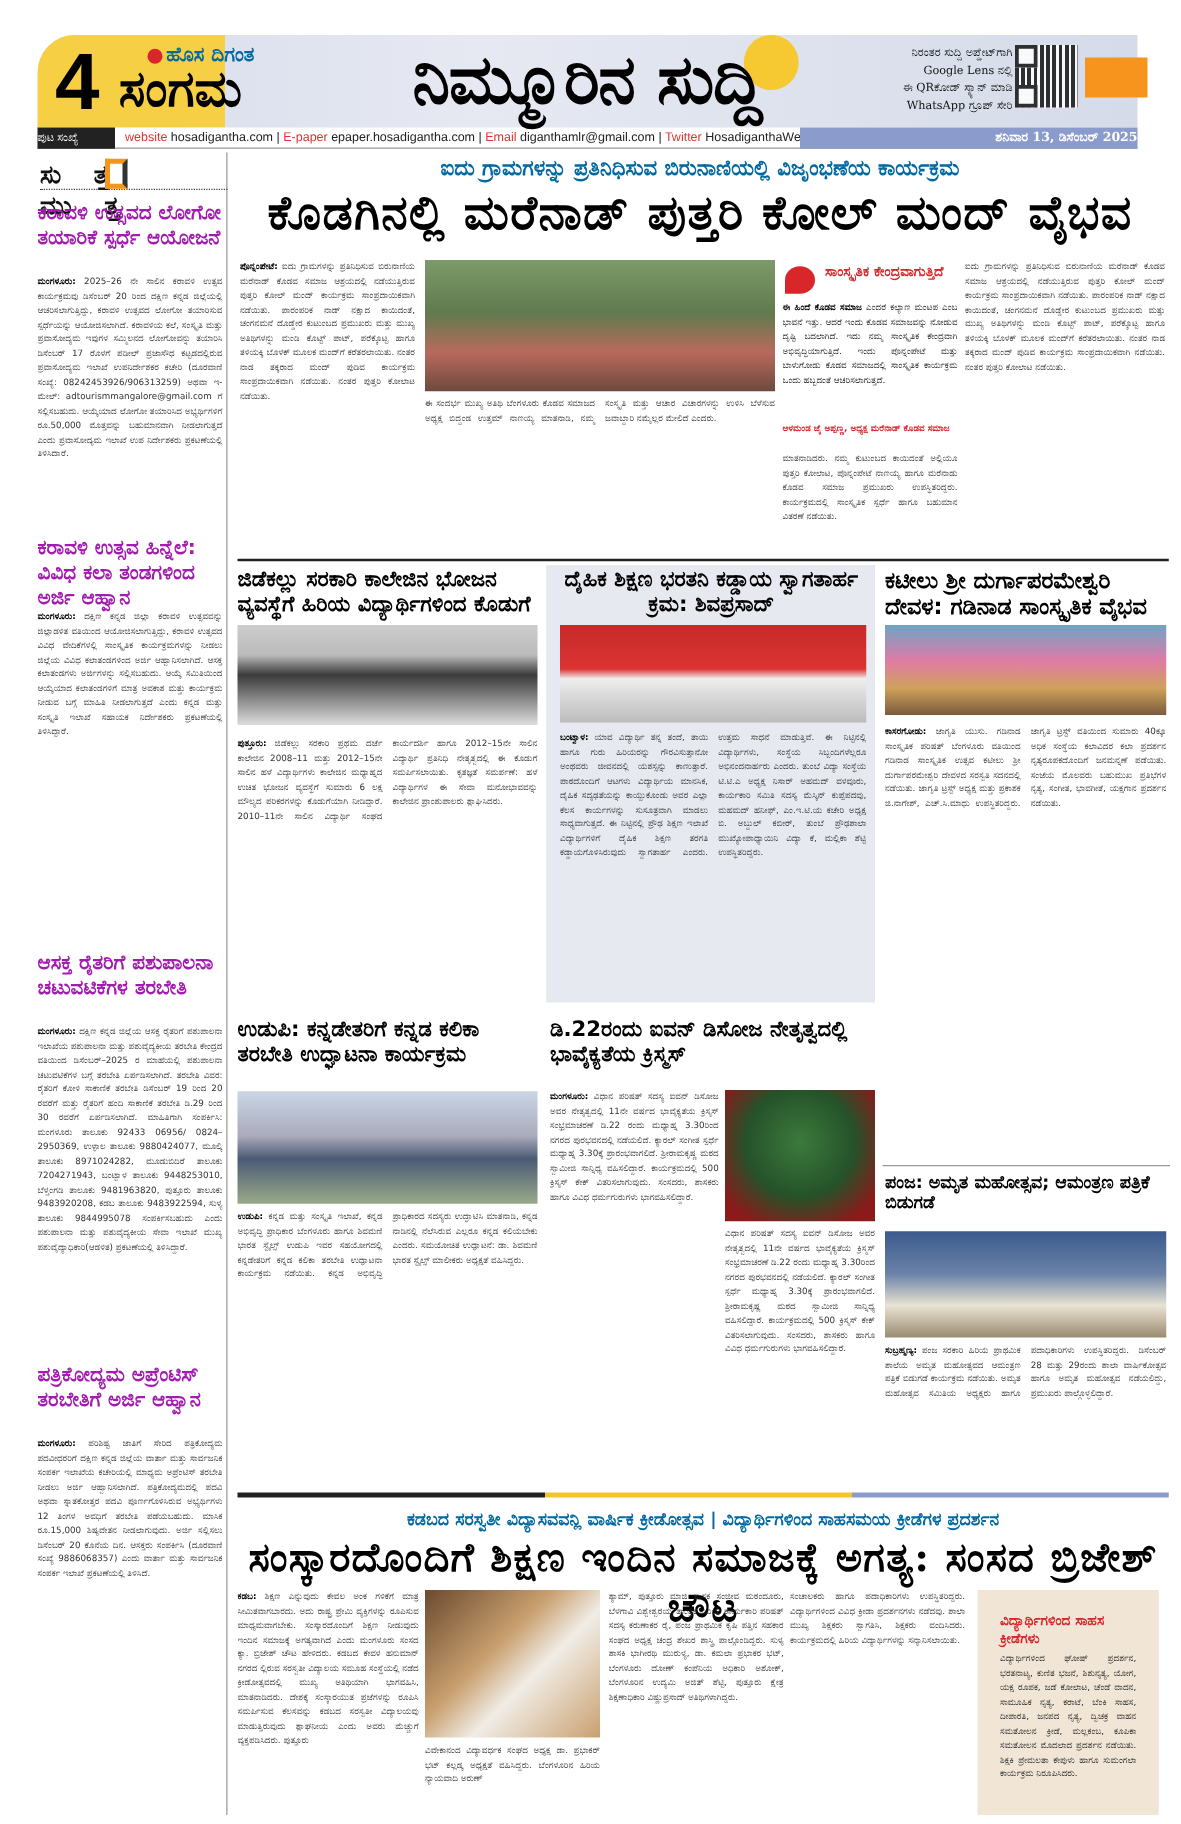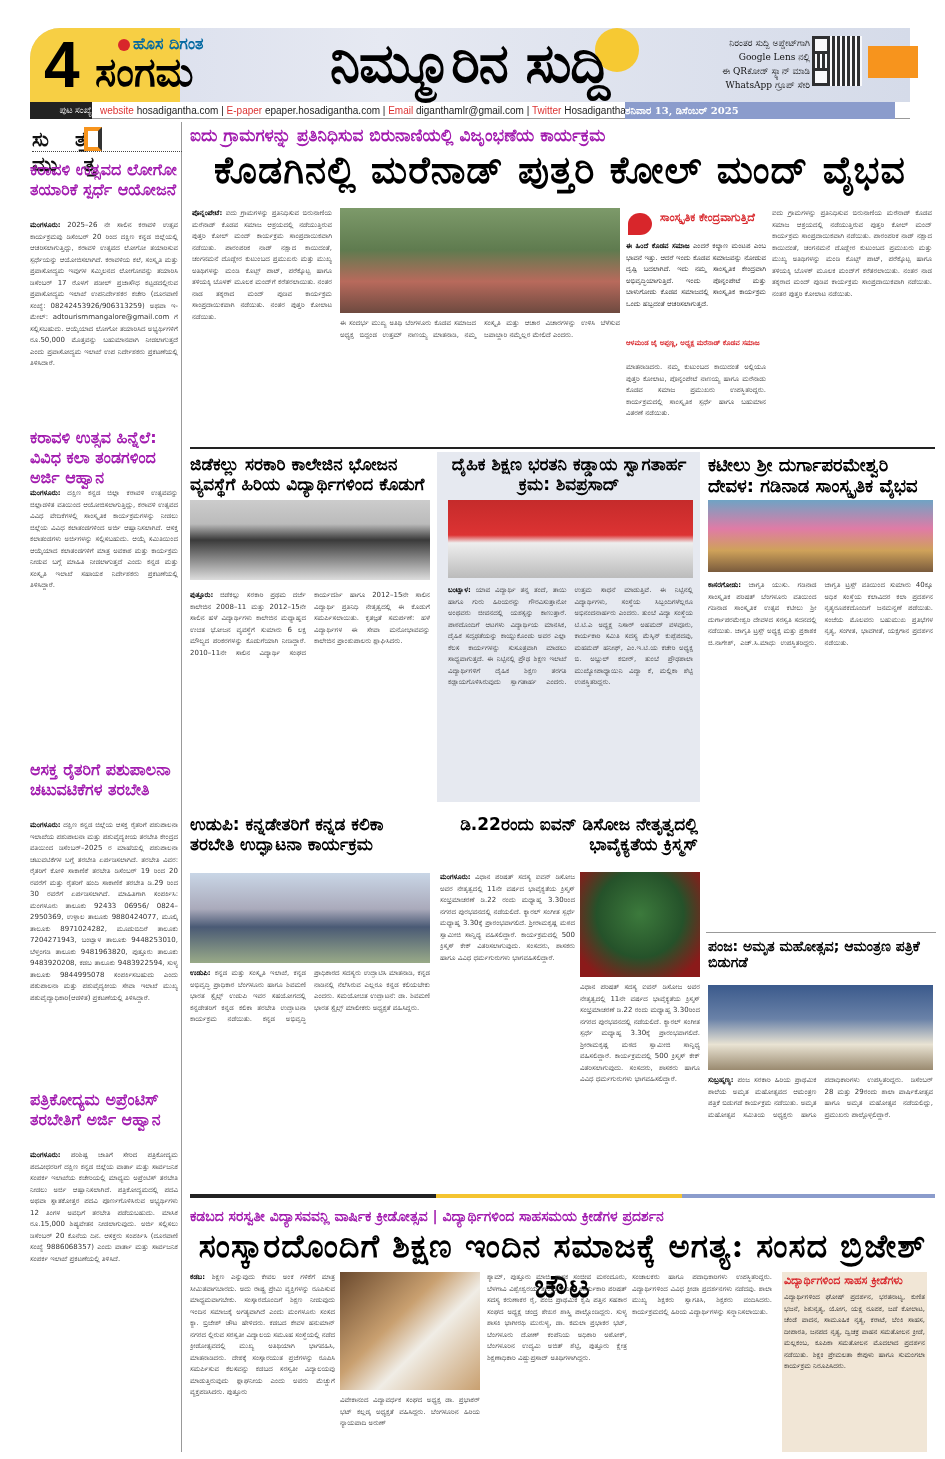--- a/index.html
+++ b/index.html
@@ -15,37 +15,37 @@
 #edition{left:330px;top:28px;font:bold 54px/70px "DejaVu Serif",serif;color:#000;letter-spacing:-1px}
 #sun{left:595px;top:28px;width:44px;height:44px;border-radius:50%;background:#f6c933}
 #promo{left:635px;top:36px;width:175px;text-align:right;font:9px/14px "DejaVu Serif",serif;color:#111}
 #qr{left:812px;top:36px;width:50px;height:50px;background:
  repeating-linear-gradient(90deg,#111 0 3px,#fff 3px 5px),#fff;opacity:.85}
 #qr:before,#qr:after{content:"";position:absolute;width:12px;height:12px;border:3px solid #111;background:#fff}
 #qr:before{left:0;top:0}#qr:after{left:0;bottom:0}
 #orange{left:868px;top:46px;width:50px;height:32px;background:#f7941d}
 
 #infobar{left:30px;top:102px;width:880px;height:17px;border-bottom:1px solid #999;font:10px/17px "Liberation Sans",sans-serif;color:#222}
-#infobar .sec{position:absolute;left:0;top:0;width:62px;height:17px;background:#222;color:#fff;font-size:9px;text-align:right}
+#infobar .sec{position:absolute;left:0;top:0;width:62px;height:17px;background:#222;color:#fff;font-size:9px;text-align:left}
 #infobar .links{position:absolute;left:70px;top:0;white-space:nowrap}
 #infobar .lbl{color:#d33}
-#infobar .date{position:absolute;right:15px;top:0;width:270px;height:17px;background:#8b9ccc;color:#fff;text-align:left;font:bold 10px/17px "DejaVu Serif",serif}
+#infobar .date{position:absolute;right:0;top:0;width:270px;height:17px;background:#8b9ccc;color:#fff;text-align:right;font:bold 10px/17px "DejaVu Serif",serif}
 
 .col-rule{background:#999;width:1px}
 .body-text{font:7px/11.5px "DejaVu Sans",sans-serif;color:#333;text-align:justify;overflow:hidden}
 .body-text b{color:#000}
 .hl{font-family:"DejaVu Sans",sans-serif;font-weight:bold;color:#000;line-height:1.15}
 .photo{background:#888;overflow:hidden}
 
 #sutta{left:32px;top:127px;width:150px;height:25px;border-bottom:1px dotted #444;font:bold 20px/25px "DejaVu Serif",serif}
 #sutta .door{position:absolute;left:52px;top:0;width:18px;height:24px;border:4px solid #f7941d;border-right-color:#333}
 .lh{position:absolute;left:30px;width:148px;font:bold 16px/20px "DejaVu Sans",sans-serif;color:#a21caf}
 .lt{position:absolute;left:30px;width:148px}
 
-.kicker{font:bold 17px/22px "DejaVu Sans",sans-serif;color:#a21caf}
+.kicker{font:bold 17px/22px "DejaVu Sans",sans-serif;text-align:center;color:#0369a1}
 .banner{font:bold 34px/40px "DejaVu Serif",serif;text-align:center;color:#000;letter-spacing:1px}
 .boxbg{background:#e6e9f0}
 .tag-col{background:#f1e6d6}
 .rule-h{height:2px;background:#222}
 </style>
 </head>
 <body>
 
 <div id="mast" class="abs">
     <div class="yellow"></div>
@@ -120,34 +120,34 @@
 <div class="abs body-text" style="left:448px;top:585px;width:245px;height:212px;columns:2;column-gap:8px"><b>ಬಂಟ್ವಾಳ:</b> <span>ಯಾವ ವಿದ್ಯಾರ್ಥಿ ತನ್ನ ತಂದೆ, ತಾಯಿ ಹಾಗೂ ಗುರು ಹಿರಿಯರನ್ನು ಗೌರವಿಸುತ್ತಾನೋ ಅಂಥವರು ಜೀವನದಲ್ಲಿ ಯಶಸ್ಸನ್ನು ಕಾಣುತ್ತಾರೆ. ಪಾಠದೊಂದಿಗೆ ಆಟಗಳು ವಿದ್ಯಾರ್ಥಿಯ ಮಾನಸಿಕ, ದೈಹಿಕ ಸದೃಢತೆಯನ್ನು ಕಾಯ್ದುಕೊಂಡು ಅವರ ಎಲ್ಲಾ ಕೆಲಸ ಕಾರ್ಯಗಳನ್ನು ಸುಸೂತ್ರವಾಗಿ ಮಾಡಲು ಸಾಧ್ಯವಾಗುತ್ತದೆ. ಈ ನಿಟ್ಟಿನಲ್ಲಿ ಪ್ರೌಢ ಶಿಕ್ಷಣ ಇಲಾಖೆ ವಿದ್ಯಾರ್ಥಿಗಳಿಗೆ ದೈಹಿಕ ಶಿಕ್ಷಣ ತರಗತಿ ಕಡ್ಡಾಯಗೊಳಿಸಿರುವುದು ಸ್ವಾಗತಾರ್ಹ ಎಂದರು. ಉತ್ತಮ ಸಾಧನೆ ಮಾಡುತ್ತಿವೆ. ಈ ನಿಟ್ಟಿನಲ್ಲಿ ವಿದ್ಯಾರ್ಥಿಗಳು, ಸಂಸ್ಥೆಯ ಸಿಬ್ಬಂದಿಗಳೆಲ್ಲರೂ ಅಭಿನಂದನಾರ್ಹರು ಎಂದರು. ತುಂಬೆ ವಿದ್ಯಾ ಸಂಸ್ಥೆಯ ಟಿ.ಟಿ.ಎ ಅಧ್ಯಕ್ಷ ನಿಸಾರ್ ಅಹಮದ್ ವಳವೂರು, ಕಾರ್ಯಕಾರಿ ಸಮಿತಿ ಸದಸ್ಯ ಮೆಸ್ಕಿನ್ ಕುಪ್ಪೆಪದವು, ಮಹಮದ್ ಹನೀಫ್, ಎಂ.ಇ.ಟಿ.ಯ ಕಚೇರಿ ಅಧ್ಯಕ್ಷ ಬಿ. ಅಬ್ದುಲ್ ಕಬೀರ್, ತುಂಬೆ ಪ್ರೌಢಶಾಲಾ ಮುಖ್ಯೋಪಾಧ್ಯಾಯಿನಿ ವಿದ್ಯಾ ಕೆ, ಮಲ್ಲಿಕಾ ಶೆಟ್ಟಿ ಉಪಸ್ಥಿತರಿದ್ದರು.</span></div>
 
 <div class="abs hl" style="left:708px;top:455px;width:228px;font-size:18px">ಕಟೀಲು ಶ್ರೀ ದುರ್ಗಾಪರಮೇಶ್ವರಿ ದೇವಳ: ಗಡಿನಾಡ ಸಾಂಸ್ಕೃತಿಕ ವೈಭವ</div>
 <div class="abs photo" style="left:708px;top:500px;width:225px;height:72px;background:linear-gradient(180deg,#6fa3c4 0%,#e07ba6 40%,#cfa25a 70%,#7a5b3d 100%)"></div>
 <div class="abs body-text" style="left:708px;top:580px;width:225px;height:350px;columns:2;column-gap:8px"><b>ಕಾಸರಗೋಡು:</b> <span>ಜಾಗೃತಿ ಯುಸು. ಗಡಿನಾಡ ಸಾಂಸ್ಕೃತಿಕ ಪರಿಷತ್ ಬೆಂಗಳೂರು ವತಿಯಿಂದ ಗಡಿನಾಡ ಸಾಂಸ್ಕೃತಿಕ ಉತ್ಸವ ಕಟೀಲು ಶ್ರೀ ದುರ್ಗಾಪರಮೇಶ್ವರಿ ದೇವಳದ ಸರಸ್ವತಿ ಸದನದಲ್ಲಿ ನಡೆಯಿತು. ಜಾಗೃತಿ ಟ್ರಸ್ಟ್ ಅಧ್ಯಕ್ಷ ಮತ್ತು ಪ್ರಕಾಶಕ ಜಿ.ನಾಗೇಶ್, ಎಚ್.ಸಿ.ಮಾಧು ಉಪಸ್ಥಿತರಿದ್ದರು. ಜಾಗೃತಿ ಟ್ರಸ್ಟ್ ವತಿಯಿಂದ ಸುಮಾರು 40ಕ್ಕೂ ಅಧಿಕ ಸಂಸ್ಥೆಯ ಕಲಾವಿದರ ಕಲಾ ಪ್ರದರ್ಶನ ನೃತ್ಯರೂಪಕದೊಂದಿಗೆ ಜನಮನ್ನಣೆ ಪಡೆಯಿತು. ಸಂಜೆಯ ಮೊಲವರು ಬಹುಮುಖ ಪ್ರತಿಭೆಗಳ ನೃತ್ಯ, ಸಂಗೀತ, ಭಾವಗೀತೆ, ಯಕ್ಷಗಾನ ಪ್ರದರ್ಶನ ನಡೆಯಿತು.</span></div>
 
 <div class="abs hl" style="left:190px;top:815px;width:240px;font-size:17px">ಉಡುಪಿ: ಕನ್ನಡೇತರಿಗೆ ಕನ್ನಡ ಕಲಿಕಾ ತರಬೇತಿ ಉದ್ಘಾಟನಾ ಕಾರ್ಯಕ್ರಮ</div>
 <div class="abs photo" style="left:190px;top:873px;width:240px;height:90px;background:linear-gradient(180deg,#c9d6e6 0%,#aab 40%,#4a5a75 60%,#9a8 100%)"></div>
 <div class="abs body-text" style="left:190px;top:968px;width:240px;height:222px;columns:2;column-gap:8px"><b>ಉಡುಪಿ:</b> <span>ಕನ್ನಡ ಮತ್ತು ಸಂಸ್ಕೃತಿ ಇಲಾಖೆ, ಕನ್ನಡ ಅಭಿವೃದ್ಧಿ ಪ್ರಾಧಿಕಾರ ಬೆಂಗಳೂರು ಹಾಗೂ ಶಿವಮಣಿ ಭಾರತ ಸ್ಟೈಲ್ಸ್ ಉಡುಪಿ ಇವರ ಸಹಯೋಗದಲ್ಲಿ ಕನ್ನಡೇತರಿಗೆ ಕನ್ನಡ ಕಲಿಕಾ ತರಬೇತಿ ಉದ್ಘಾಟನಾ ಕಾರ್ಯಕ್ರಮ ನಡೆಯಿತು. ಕನ್ನಡ ಅಭಿವೃದ್ಧಿ ಪ್ರಾಧಿಕಾರದ ಸದಸ್ಯರು ಉದ್ಘಾಟಿಸಿ ಮಾತನಾಡಿ, ಕನ್ನಡ ನಾಡಿನಲ್ಲಿ ನೆಲೆಸಿರುವ ಎಲ್ಲರೂ ಕನ್ನಡ ಕಲಿಯಬೇಕು ಎಂದರು. ಸಮಯೋಚಿತ ಉದ್ಘಾಟನೆ: ಡಾ. ಶಿವಮಣಿ ಭಾರತ ಸ್ಟೈಲ್ಸ್ ಮಾಲೀಕರು ಅಧ್ಯಕ್ಷತೆ ವಹಿಸಿದ್ದರು.</span></div>
 
-<div class="abs hl" style="left:440px;top:815px;width:258px;font-size:17px;text-align:right">ಡಿ.22ರಂದು ಐವನ್ ಡಿಸೋಜ ನೇತೃತ್ವದಲ್ಲಿ ಭಾವೈಕ್ಯತೆಯ ಕ್ರಿಸ್ಮಸ್</div>
+<div class="abs hl" style="left:440px;top:815px;width:258px;font-size:17px;text-align:left">ಡಿ.22ರಂದು ಐವನ್ ಡಿಸೋಜ ನೇತೃತ್ವದಲ್ಲಿ ಭಾವೈಕ್ಯತೆಯ ಕ್ರಿಸ್ಮಸ್</div>
 <div class="abs body-text" style="left:440px;top:872px;width:135px;height:318px"><b>ಮಂಗಳೂರು:</b> <span>ವಿಧಾನ ಪರಿಷತ್ ಸದಸ್ಯ ಐವನ್ ಡಿಸೋಜ ಅವರ ನೇತೃತ್ವದಲ್ಲಿ 11ನೇ ವರ್ಷದ ಭಾವೈಕ್ಯತೆಯ ಕ್ರಿಸ್ಮಸ್ ಸಂಭ್ರಮಾಚರಣೆ ಡಿ.22 ರಂದು ಮಧ್ಯಾಹ್ನ 3.30ರಿಂದ ನಗರದ ಪುರಭವನದಲ್ಲಿ ನಡೆಯಲಿದೆ. ಕ್ಯಾರಲ್ ಸಂಗೀತ ಸ್ಪರ್ಧೆ ಮಧ್ಯಾಹ್ನ 3.30ಕ್ಕೆ ಪ್ರಾರಂಭವಾಗಲಿದೆ. ಶ್ರೀರಾಮಕೃಷ್ಣ ಮಠದ ಸ್ವಾಮೀಜಿ ಸಾನ್ನಿಧ್ಯ ವಹಿಸಲಿದ್ದಾರೆ. ಕಾರ್ಯಕ್ರಮದಲ್ಲಿ 500 ಕ್ರಿಸ್ಮಸ್ ಕೇಕ್ ವಿತರಿಸಲಾಗುವುದು. ಸಂಸದರು, ಶಾಸಕರು ಹಾಗೂ ವಿವಿಧ ಧರ್ಮಗುರುಗಳು ಭಾಗವಹಿಸಲಿದ್ದಾರೆ.</span></div>
 <div class="abs photo" style="left:580px;top:872px;width:120px;height:105px;background:radial-gradient(circle at 50% 40%,#3c7a3c 0%,#25522a 50%,#8b1a1a 85%)"></div>
 <div class="abs body-text" style="left:580px;top:982px;width:120px;height:208px">ವಿಧಾನ ಪರಿಷತ್ ಸದಸ್ಯ ಐವನ್ ಡಿಸೋಜ ಅವರ ನೇತೃತ್ವದಲ್ಲಿ 11ನೇ ವರ್ಷದ ಭಾವೈಕ್ಯತೆಯ ಕ್ರಿಸ್ಮಸ್ ಸಂಭ್ರಮಾಚರಣೆ ಡಿ.22 ರಂದು ಮಧ್ಯಾಹ್ನ 3.30ರಿಂದ ನಗರದ ಪುರಭವನದಲ್ಲಿ ನಡೆಯಲಿದೆ. ಕ್ಯಾರಲ್ ಸಂಗೀತ ಸ್ಪರ್ಧೆ ಮಧ್ಯಾಹ್ನ 3.30ಕ್ಕೆ ಪ್ರಾರಂಭವಾಗಲಿದೆ. ಶ್ರೀರಾಮಕೃಷ್ಣ ಮಠದ ಸ್ವಾಮೀಜಿ ಸಾನ್ನಿಧ್ಯ ವಹಿಸಲಿದ್ದಾರೆ. ಕಾರ್ಯಕ್ರಮದಲ್ಲಿ 500 ಕ್ರಿಸ್ಮಸ್ ಕೇಕ್ ವಿತರಿಸಲಾಗುವುದು. ಸಂಸದರು, ಶಾಸಕರು ಹಾಗೂ ವಿವಿಧ ಧರ್ಮಗುರುಗಳು ಭಾಗವಹಿಸಲಿದ್ದಾರೆ.</div>
 
 <div class="abs col-rule" style="left:706px;top:932px;width:230px;height:1px"></div>
 <div class="abs hl" style="left:708px;top:938px;width:228px;font-size:14px">ಪಂಜ: ಅಮೃತ ಮಹೋತ್ಸವ; ಆಮಂತ್ರಣ ಪತ್ರಿಕೆ ಬಿಡುಗಡೆ</div>
 <div class="abs photo" style="left:708px;top:985px;width:225px;height:85px;background:linear-gradient(180deg,#3b5a8c 0%,#6a82a8 40%,#e9e3d3 70%,#9a8a70 100%)"></div>
 <div class="abs body-text" style="left:708px;top:1075px;width:225px;height:115px;columns:2;column-gap:8px"><b>ಸುಬ್ರಹ್ಮಣ್ಯ:</b> <span>ಪಂಜ ಸರಕಾರಿ ಹಿರಿಯ ಪ್ರಾಥಮಿಕ ಶಾಲೆಯ ಅಮೃತ ಮಹೋತ್ಸವದ ಆಮಂತ್ರಣ ಪತ್ರಿಕೆ ಬಿಡುಗಡೆ ಕಾರ್ಯಕ್ರಮ ನಡೆಯಿತು. ಅಮೃತ ಮಹೋತ್ಸವ ಸಮಿತಿಯ ಅಧ್ಯಕ್ಷರು ಹಾಗೂ ಪದಾಧಿಕಾರಿಗಳು ಉಪಸ್ಥಿತರಿದ್ದರು. ಡಿಸೆಂಬರ್ 28 ಮತ್ತು 29ರಂದು ಶಾಲಾ ವಾರ್ಷಿಕೋತ್ಸವ ಹಾಗೂ ಅಮೃತ ಮಹೋತ್ಸವ ನಡೆಯಲಿದ್ದು, ಪ್ರಮುಖರು ಪಾಲ್ಗೊಳ್ಳಲಿದ್ದಾರೆ.</span></div>
 
 <div class="abs" style="left:190px;top:1194px;width:745px;height:4px;background:linear-gradient(90deg,#222 0 33%,#f4c430 33% 66%,#8b9ccc 66% 100%)"></div>
 <div class="abs kicker" style="left:190px;top:1205px;width:745px;font-size:14px">ಕಡಬದ ಸರಸ್ವತೀ ವಿದ್ಯಾಸವವನ್ಲಿ ವಾರ್ಷಿಕ ಕ್ರೀಡೋತ್ಸವ | ವಿದ್ಯಾರ್ಥಿಗಳಿಂದ ಸಾಹಸಮಯ ಕ್ರೀಡೆಗಳ ಪ್ರದರ್ಶನ</div>
 <div class="abs banner" style="left:190px;top:1226px;width:745px;font-size:32px">ಸಂಸ್ಕಾರದೊಂದಿಗೆ ಶಿಕ್ಷಣ ಇಂದಿನ ಸಮಾಜಕ್ಕೆ ಅಗತ್ಯ: ಸಂಸದ ಬ್ರಿಜೇಶ್ ಚೌಟ</div>
 <div class="abs body-text" style="left:190px;top:1272px;width:145px;height:180px"><b>ಕಡಬ:</b> <span>ಶಿಕ್ಷಣ ಎನ್ನುವುದು ಕೇವಲ ಅಂಕ ಗಳಿಕೆಗೆ ಮಾತ್ರ ಸೀಮಿತವಾಗಬಾರದು. ಅದು ರಾಷ್ಟ್ರ ಪ್ರೇಮಿ ವ್ಯಕ್ತಿಗಳನ್ನು ರೂಪಿಸುವ ಮಾಧ್ಯಮವಾಗಬೇಕು. ಸಂಸ್ಕಾರದೊಂದಿಗೆ ಶಿಕ್ಷಣ ನೀಡುವುದು ಇಂದಿನ ಸಮಾಜಕ್ಕೆ ಅಗತ್ಯವಾಗಿದೆ ಎಂದು ಮಂಗಳೂರು ಸಂಸದ ಕ್ಯಾ. ಬ್ರಿಜೇಶ್ ಚೌಟ ಹೇಳಿದರು. ಕಡಬದ ಕೇವಳ ಹನುಮಾನ್ ನಗರದ ಲ್ಲಿರುವ ಸರಸ್ವತೀ ವಿದ್ಯಾಲಯ ಸಮೂಹ ಸಂಸ್ಥೆಯಲ್ಲಿ ನಡೆದ ಕ್ರೀಡೋತ್ಸವದಲ್ಲಿ ಮುಖ್ಯ ಅತಿಥಿಯಾಗಿ ಭಾಗವಹಿಸಿ, ಮಾತನಾಡಿದರು. ದೇಶಕ್ಕೆ ಸಂಸ್ಕಾರಯುತ ಪ್ರಜೆಗಳನ್ನು ರೂಪಿಸಿ ಸಮರ್ಪಿಸುವ ಕೆಲಸವನ್ನು ಕಡಬದ ಸರಸ್ವತೀ ವಿದ್ಯಾಲಯವು ಮಾಡುತ್ತಿರುವುದು ಶ್ಲಾಘನೀಯ ಎಂದು ಅವರು ಮೆಚ್ಚುಗೆ ವ್ಯಕ್ತಪಡಿಸಿದರು. ಪುತ್ತೂರು</span></div>
 <div class="abs photo" style="left:340px;top:1272px;width:140px;height:118px;background:linear-gradient(135deg,#6b4a2e 0%,#c9a070 40%,#f0ede6 60%,#c9a070 100%)"></div>
 <div class="abs body-text" style="left:340px;top:1395px;width:140px;height:57px">ವಿವೇಕಾನಂದ ವಿದ್ಯಾವರ್ಧಕ ಸಂಘದ ಅಧ್ಯಕ್ಷ ಡಾ. ಪ್ರಭಾಕರ್ ಭಟ್ ಕಲ್ಲಡ್ಕ ಅಧ್ಯಕ್ಷತೆ ವಹಿಸಿದ್ದರು. ಬೆಂಗಳೂರಿನ ಹಿರಿಯ ನ್ಯಾಯವಾದಿ ಅರುಣ್</div>
 <div class="abs body-text" style="left:487px;top:1272px;width:140px;height:180px">ಶ್ಯಾಮ್, ಪುತ್ತೂರು ಮಾಜಿ ಶಾಸಕ ಸಂಜೀವ ಮಠಂದೂರು, ಬೆಳಗಾವಿ ವಿಶ್ವೇಶ್ವರಯ್ಯ ತಾಂತ್ರಿಕ ವಿವಿಯ ಕಾರ್ಯಕಾರಿ ಪರಿಷತ್ ಸದಸ್ಯ ಕರುಣಾಕರ ರೈ, ಪಂಜ ಪ್ರಾಥಮಿಕ ಕೃಷಿ ಪತ್ತಿನ ಸಹಕಾರ ಸಂಘದ ಅಧ್ಯಕ್ಷ ಚಂದ್ರ ಶೇಖರ ಶಾಸ್ತ್ರಿ ಪಾಲ್ಗೊಂಡಿದ್ದರು. ಸುಳ್ಯ ಶಾಸಕಿ ಭಾಗೀರಥಿ ಮುರುಳ್ಯ, ಡಾ. ಕಮಲಾ ಪ್ರಭಾಕರ ಭಟ್, ಬೆಂಗಳೂರು ದೋಣ್ ಕಂಪೆನಿಯ ಅಧಿಕಾರಿ ಅಶೋಕ್, ಬೆಂಗಳೂರಿನ ಉದ್ಯಮಿ ಅಜಿತ್ ಶೆಟ್ಟಿ, ಪುತ್ತೂರು ಕ್ಷೇತ್ರ ಶಿಕ್ಷಣಾಧಿಕಾರಿ ವಿಷ್ಣುಪ್ರಸಾದ್ ಅತಿಥಿಗಳಾಗಿದ್ದರು.</div>
 <div class="abs body-text" style="left:632px;top:1272px;width:140px;height:180px">ಸಂಚಾಲಕರು ಹಾಗೂ ಪದಾಧಿಕಾರಿಗಳು ಉಪಸ್ಥಿತರಿದ್ದರು. ವಿದ್ಯಾರ್ಥಿಗಳಿಂದ ವಿವಿಧ ಕ್ರೀಡಾ ಪ್ರದರ್ಶನಗಳು ನಡೆದವು. ಶಾಲಾ ಮುಖ್ಯ ಶಿಕ್ಷಕರು ಸ್ವಾಗತಿಸಿ, ಶಿಕ್ಷಕರು ವಂದಿಸಿದರು. ಕಾರ್ಯಕ್ರಮದಲ್ಲಿ ಹಿರಿಯ ವಿದ್ಯಾರ್ಥಿಗಳನ್ನು ಸನ್ಮಾನಿಸಲಾಯಿತು.</div>
-<div class="abs tag-col" style="left:782px;top:1272px;width:145px;height:180px;padding:2px">
+<div class="abs tag-col" style="left:782px;top:1272px;width:145px;height:180px;padding:18px">
   <div style="font:bold 11px/14px 'DejaVu Sans',sans-serif;color:#d8262b;margin-bottom:4px">ವಿದ್ಯಾರ್ಥಿಗಳಿಂದ ಸಾಹಸ ಕ್ರೀಡೆಗಳು</div>
   <div class="body-text" style="height:130px;color:#222">ವಿದ್ಯಾರ್ಥಿಗಳಿಂದ ಘೋಷ್ ಪ್ರದರ್ಶನ, ಭರತನಾಟ್ಯ, ಕುಣಿತ ಭಜನೆ, ಶಿಶುನೃತ್ಯ, ಯೋಗ, ಯಕ್ಷ ರೂಪಕ, ಜಡೆ ಕೋಲಾಟ, ಚೆಂಡೆ ವಾದನ, ಸಾಮೂಹಿಕ ನೃತ್ಯ, ಕರಾಟೆ, ಬೆಂಕಿ ಸಾಹಸ, ದೀಪಾರತಿ, ಜನಪದ ನೃತ್ಯ, ದ್ವಿಚಕ್ರ ವಾಹನ ಸಮತೋಲನ ಕ್ರೀಡೆ, ಮಲ್ಲಕಂಬ, ಕೂಪಿಕಾ ಸಮತೋಲನ ಮೊದಲಾದ ಪ್ರದರ್ಶನ ನಡೆಯಿತು. ಶಿಕ್ಷಕಿ ಪ್ರೇಮಲತಾ ಕೇಪುಳು ಹಾಗೂ ಸುಮಂಗಲಾ ಕಾರ್ಯಕ್ರಮ ನಿರೂಪಿಸಿದರು.</div>
 </div>
 
 </body></html>

